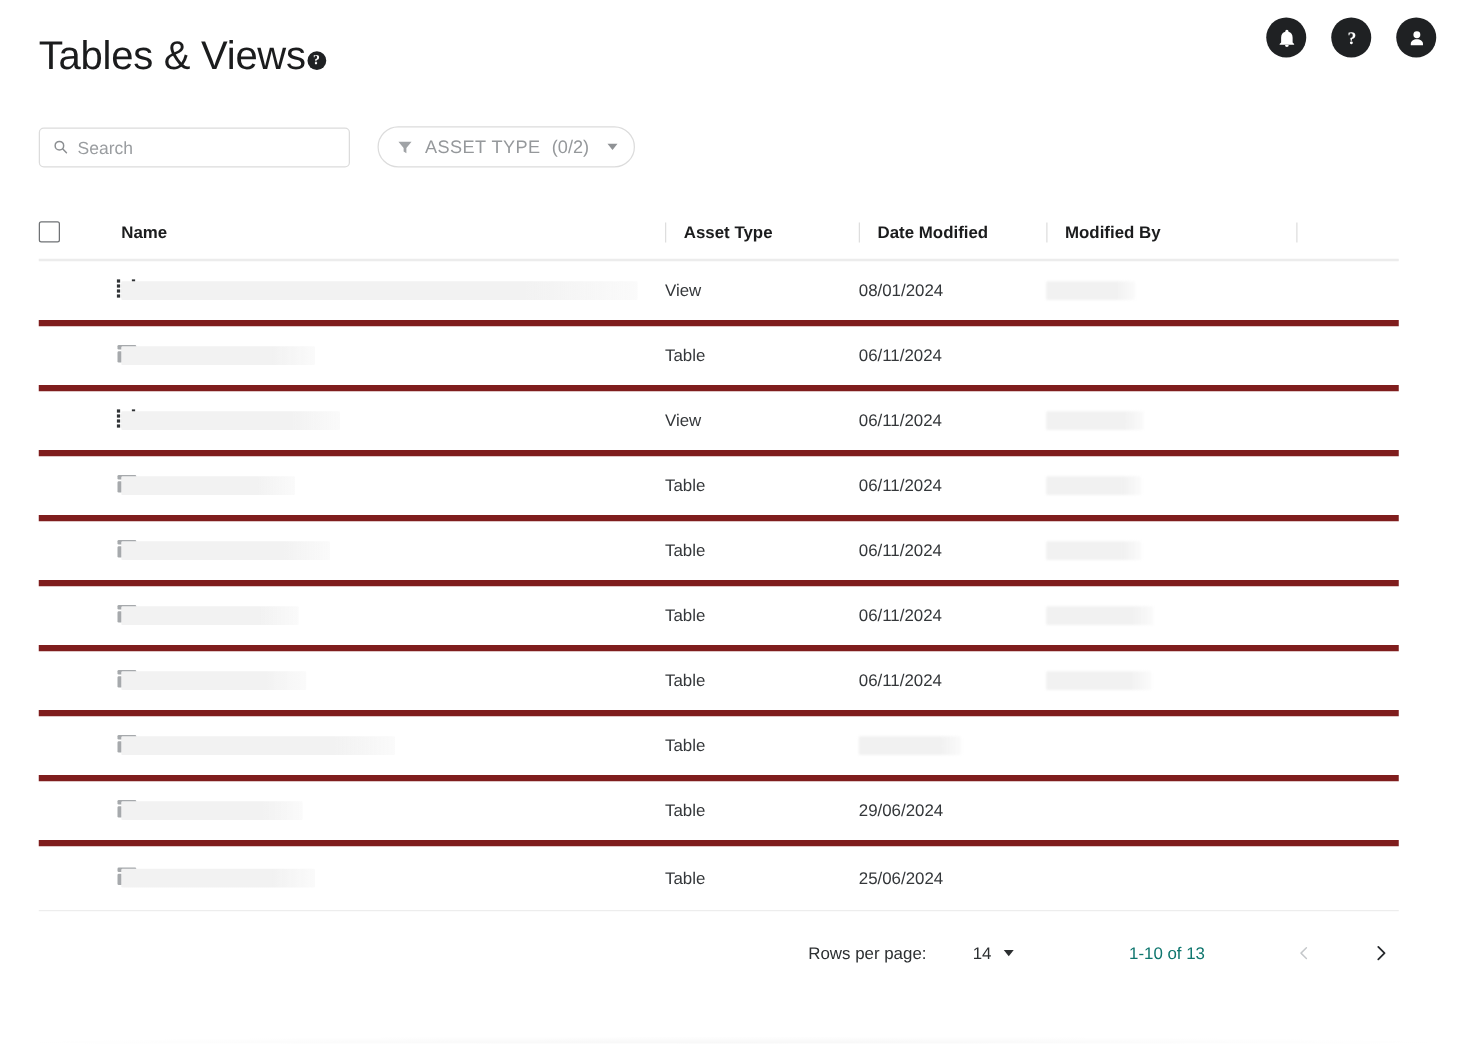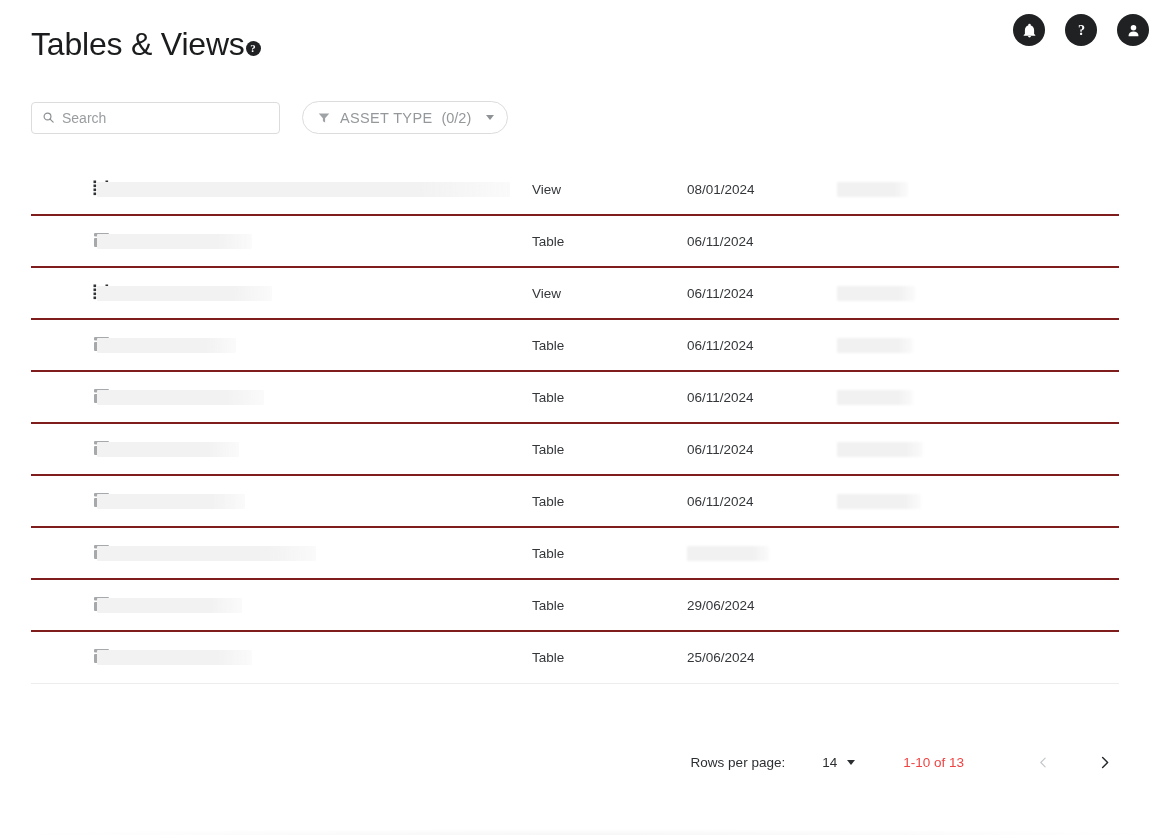--- a/index.html
+++ b/index.html
@@ -165,21 +165,21 @@
     border: 1.6px solid #6f7275;
     border-radius: 2px;
     background: #fff;
     cursor: pointer;
   }
 
   .row {
     display: flex;
     align-items: center;
     height: 52px;
-    border-bottom: 2px solid #7f1d1d;
+    border-bottom: 5px solid #7f1d1d;
   }
   .row:last-child { border-bottom: 1px solid #ededed; }
   .cell {
     display: flex;
     align-items: center;
     height: 100%;
     font-size: 13.5px;
     color: #34373a;
   }
   .cell.col-check { justify-content: flex-start; padding-left: 62px; }
@@ -227,22 +227,22 @@
   }
   .rpp-caret {
     width: 0; height: 0;
     border-left: 4.5px solid transparent;
     border-right: 4.5px solid transparent;
     border-top: 5px solid #2c2f31;
     margin-left: 10px;
   }
   .range-label {
     font-size: 13.5px;
-    color: #ef4444;
-    margin-left: 32px;
+    color: #0f766e;
+    margin-left: 76px;
   }
   .pg-btn {
     width: 30px; height: 30px;
     display: flex; align-items: center; justify-content: center;
     cursor: pointer;
     background: transparent;
     border: 0;
     padding: 0;
   }
   .pg-prev { margin-left: 48px; }
@@ -299,20 +299,43 @@
       <svg width="14" height="14" viewBox="0 0 24 24" aria-hidden="true">
         <path fill="#a0a3a6" d="M3 4.2h18l-7.1 8.4v7.2l-3.8-2.3v-4.9z"></path>
       </svg>
       <span class="filter-label">ASSET TYPE</span>
       <span class="filter-count">(0/2)</span>
       <span class="caret-down"></span>
     </div>
   </div>
 
   <div class="table">
+    <div class="thead">
+      <div class="th col-check">
+        <div class="hdr-checkbox"></div>
+      </div>
+      <div class="th col-name">
+        <span>Name</span>
+      </div>
+      <div class="th col-type">
+        <span class="divider"></span>
+        <span>Asset Type</span>
+      </div>
+      <div class="th col-date">
+        <span class="divider"></span>
+        <span>Date Modified</span>
+      </div>
+      <div class="th col-by">
+        <span class="divider"></span>
+        <span>Modified By</span>
+      </div>
+      <div class="th col-end">
+        <span class="divider"></span>
+      </div>
+    </div>
 
     <div id="tbody">
         <div class="row">
           <div class="cell col-check">
             <span class="type-icon"><svg width="16" height="16" viewBox="0 0 16 16">
                 <rect x="0.5" y="0.5" width="2.6" height="2.6" fill="#303336"></rect>
                 <rect x="12.5" y="0.5" width="2.6" height="2.6" fill="#303336"></rect>
                 <rect x="0.5" y="4.5" width="2.6" height="2.6" fill="#303336"></rect>
                 <rect x="4.5" y="4.5" width="2.6" height="2.6" fill="#303336"></rect>
                 <rect x="8.5" y="4.5" width="2.6" height="2.6" fill="#303336"></rect>

